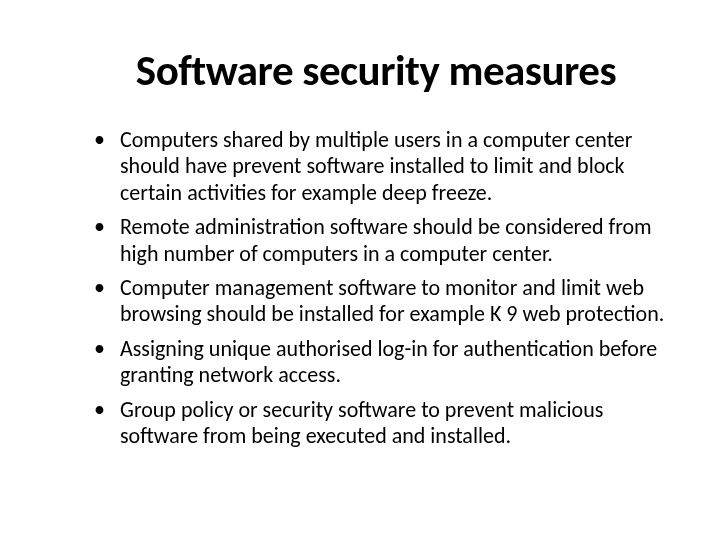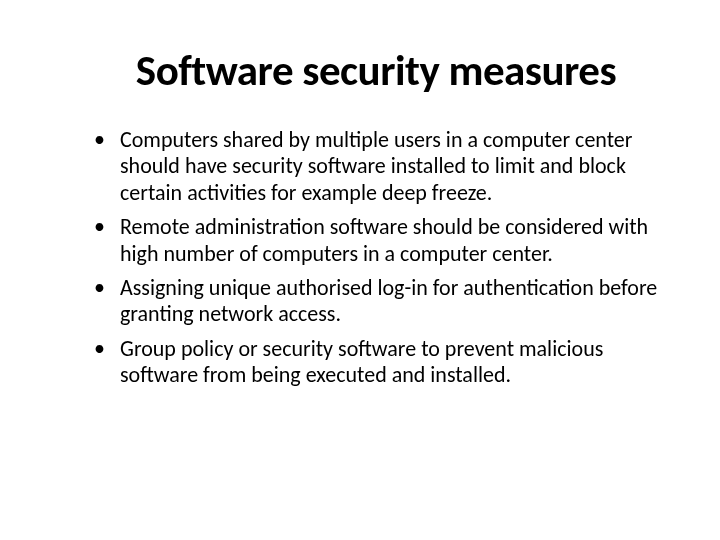--- a/index.html
+++ b/index.html
@@ -41,17 +41,18 @@
       top: 0;
       font-size: 22px;
     }
   </style>
 </head>
 <body>
 
 <h1 class="slide-title">Software security measures</h1>
 
 <ul class="bullet-list">
-  <li class="bullet-item"> Computers shared by multiple users in a computer center should have security software installed to limit and block certain activities for example deep freeze.</li>
-  <li class="bullet-item">Remote administration software should be considered with high number of computers in a computer center.</li>
+  <li class="bullet-item"> Computers shared by multiple users in a computer center should have prevent software installed to limit and block certain activities for example deep freeze.</li>
+  <li class="bullet-item">Remote administration software should be considered from high number of computers in a computer center.</li>
+  <li class="bullet-item">Computer management software to monitor and limit web browsing should be installed for example K 9 web protection.</li>
   <li class="bullet-item">Assigning unique authorised log-in for authentication before granting network access.</li>
   <li class="bullet-item">Group policy or security software to prevent malicious software from being executed and installed.</li>
 </ul>
 
 </body></html>

